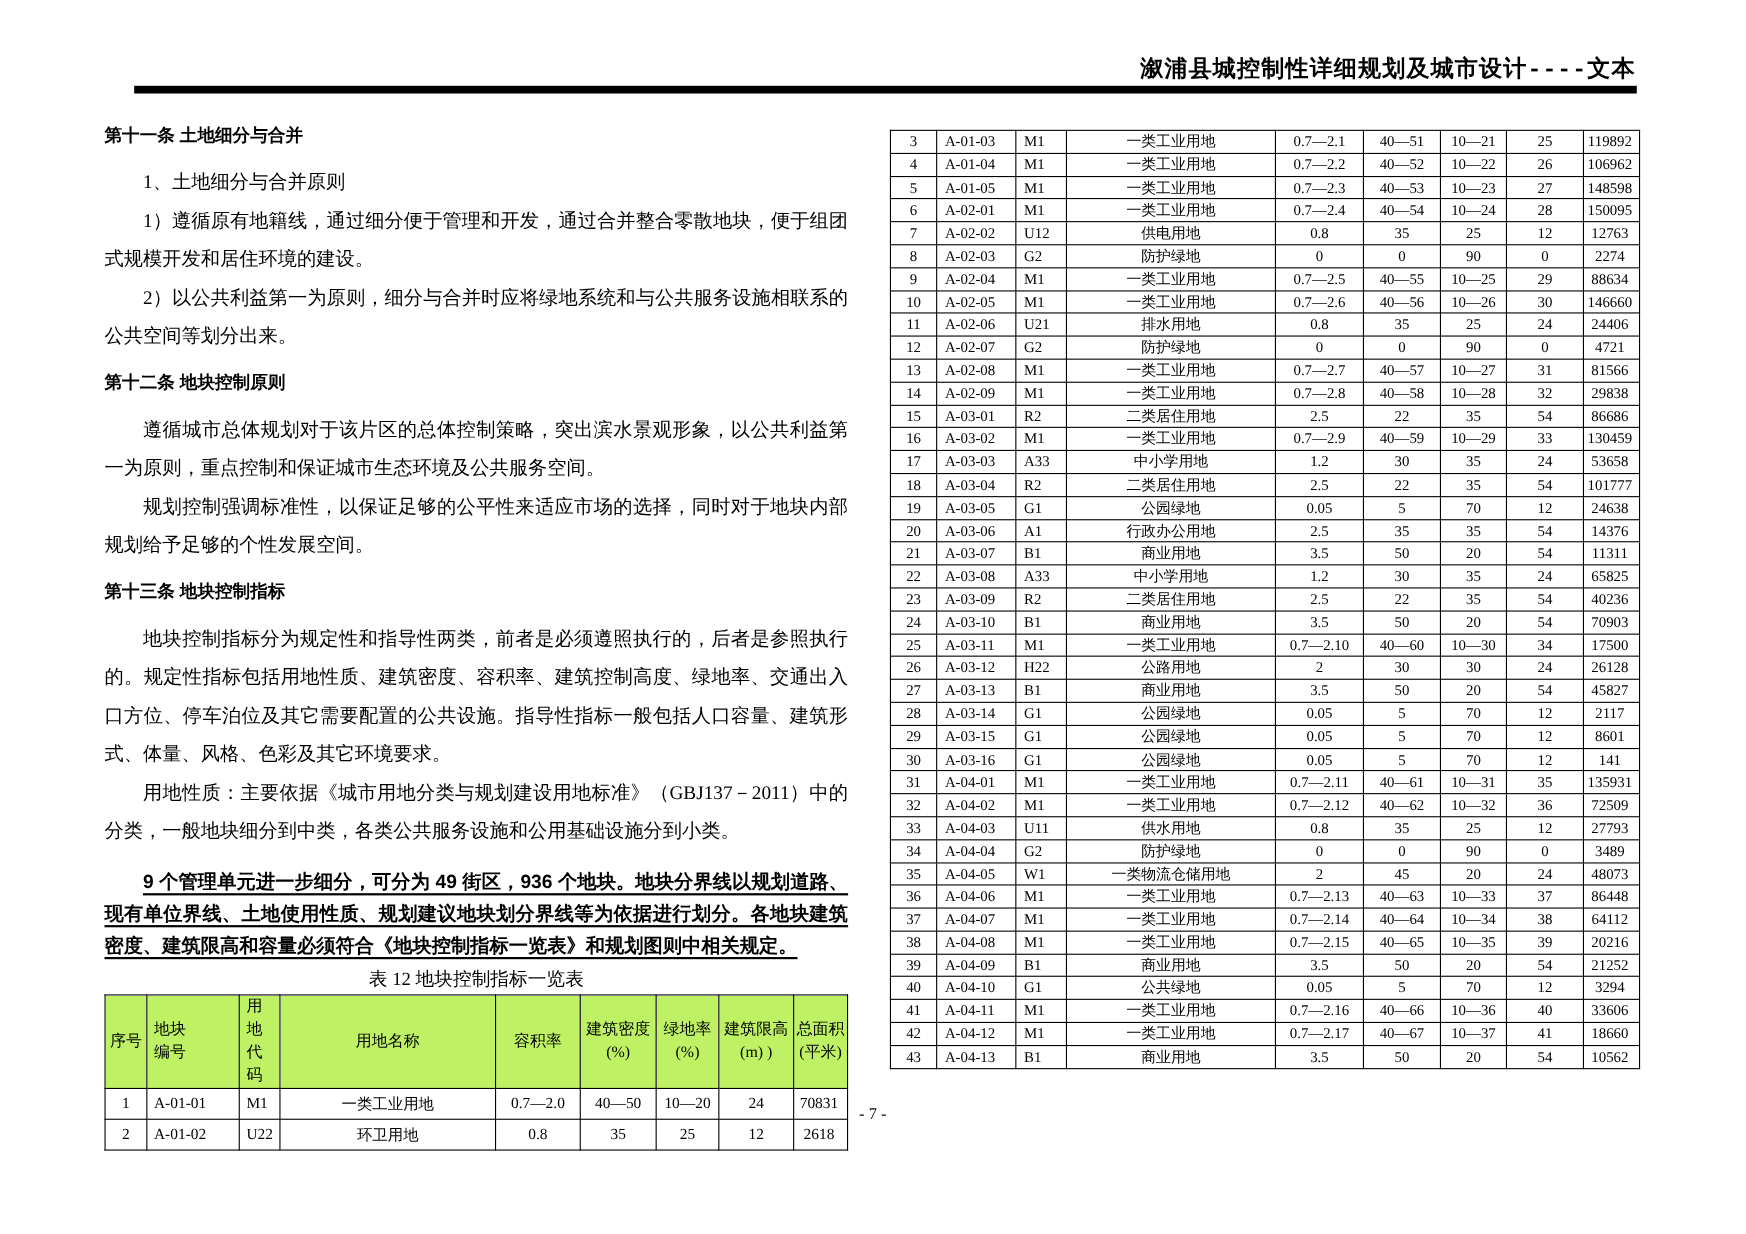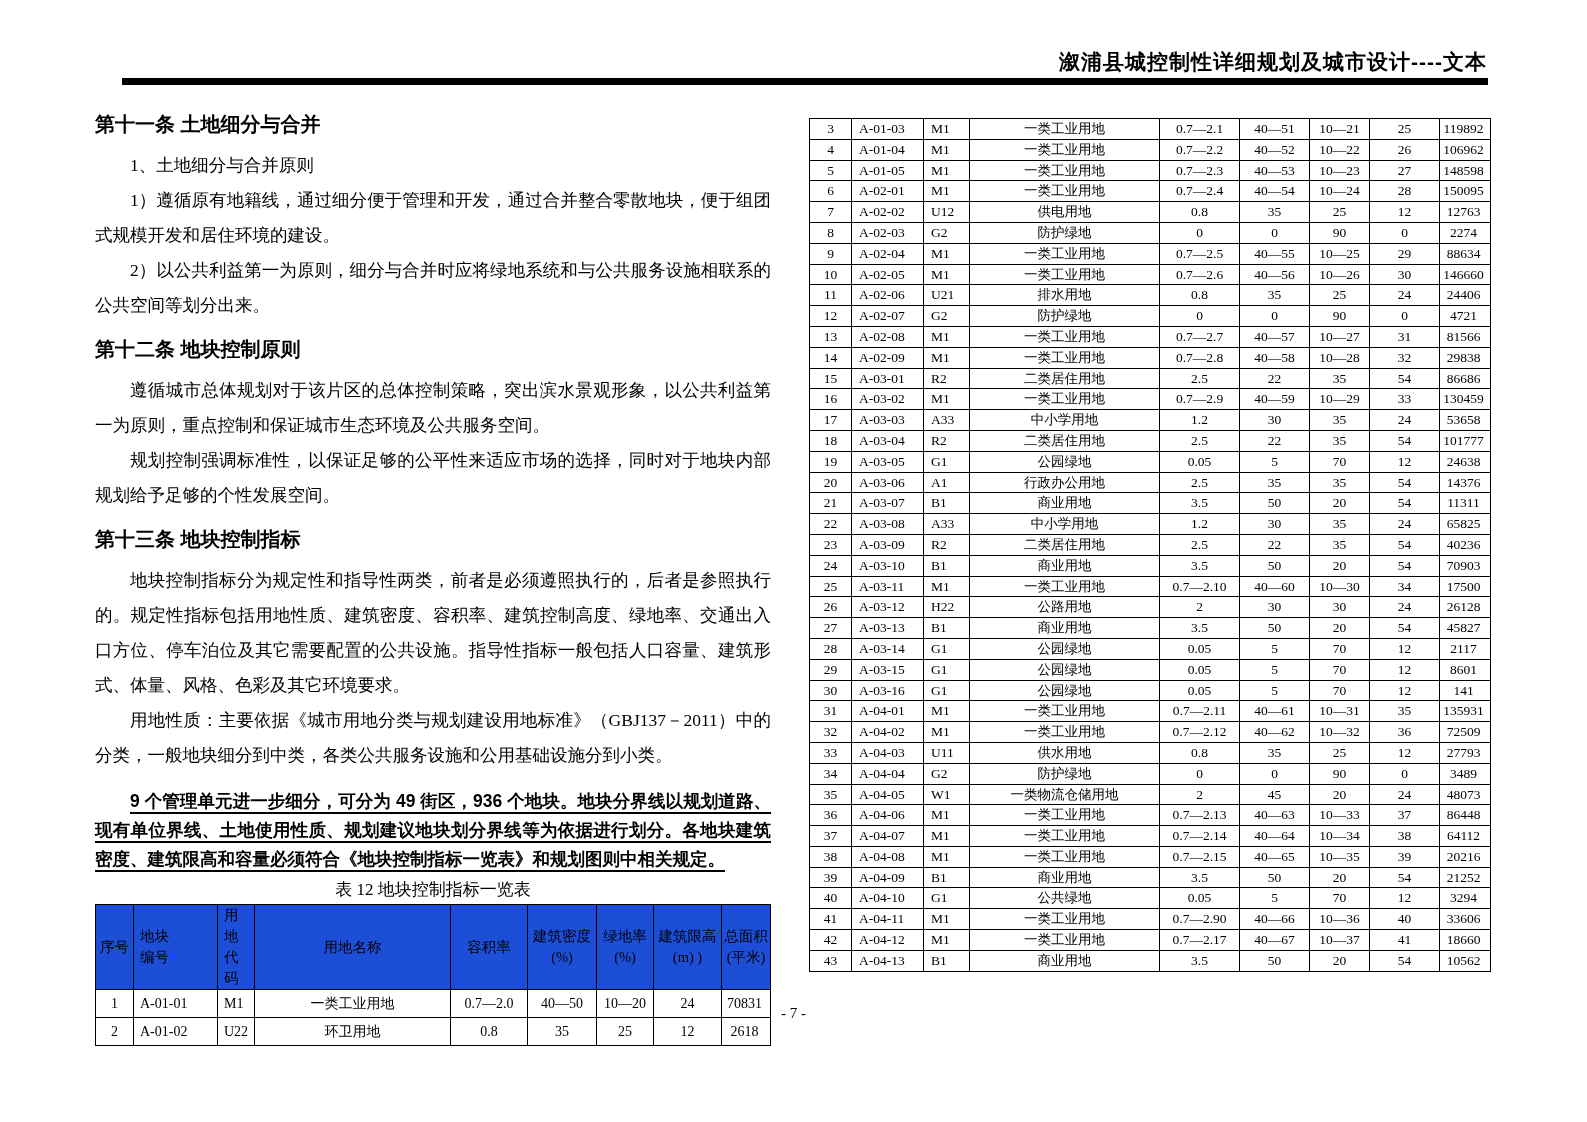--- a/index.html
+++ b/index.html
@@ -5,52 +5,52 @@
   html,body { margin:0; padding:0; }
   body {
     width:1587px; height:1122px; position:relative; background:#ffffff;
     font-family:"Liberation Serif","DejaVu Serif",serif; color:#000;
     overflow:hidden;
   }
   
   .doc-title {
     position:absolute; top:48px; right:100px;
     font-size:21px; font-weight:bold; letter-spacing:1px;
-    font-family:Liberation Sans, sans-serif;
+    font-family:Liberation Mono, monospace;
   }
   .header-rule {
     position:absolute; top:78px; left:122px; width:1366px; height:7px;
     background:#000;
   }
   
   .left-col { position:absolute; left:95px; top:110px; width:676px; }
   .article-heading {
     font-family:"Liberation Sans","DejaVu Sans",sans-serif;
-    font-weight:bold; font-size:20px; margin:12px 0 10px 0; line-height:28px;
+    font-weight:bold; font-size:16px; margin:12px 0 10px 0; line-height:28px;
   }
   .article-heading:first-child { margin-top:0; }
   .para {
     font-size:17.5px; line-height:35px; margin:0;
     text-align:justify; text-indent:2em;
   }
   .emphasis {
     font-family:"Liberation Sans","DejaVu Sans",sans-serif;
     font-weight:bold; font-size:17.5px; line-height:29px; margin:14px 0 0 0;
     text-align:justify; text-indent:2em;
     text-decoration:underline; text-decoration-thickness:2px; text-underline-offset:5px;
   }
   .table-caption {
     text-align:center; font-size:17px; margin-top:4px; line-height:24px;
   }
   
   table { border-collapse:collapse; table-layout:fixed; width:100%; }
   th, td { border:1px solid #000; padding:0 2px; overflow:hidden; white-space:nowrap; }
   .left-table { margin-top:2px; font-size:14px; }
   .left-table th {
-    background:#1d4ed8; font-weight:normal; height:52px;
+    background:#bef264; font-weight:normal; height:52px;
     white-space:pre-line; line-height:21px; text-align:center; font-size:14.5px;
   }
   .left-table th:nth-child(2), .left-table th:nth-child(3) { text-align:left; padding-left:6px; }
   .left-table td { height:27px; text-align:center; }
   .left-table td:nth-child(2), .left-table td:nth-child(3) { text-align:left; padding-left:6px; }
   .left-table td:last-child { text-align:center; padding-right:5px; }
   
   .right-col { position:absolute; left:809px; top:118px; width:682px; }
   .right-table { font-size:13.5px; border:1.5px solid #000; }
   .right-table td { height:19.8px; text-align:center; line-height:19.8px; }
@@ -573,21 +573,21 @@
           <td>5</td>
           <td>70</td>
           <td>12</td>
           <td>3294</td>
         </tr>
         <tr>
           <td>41</td>
           <td>A-04-11</td>
           <td>M1</td>
           <td>一类工业用地</td>
-          <td>0.7—2.90</td>
+          <td>0.7—2.16</td>
           <td>40—66</td>
           <td>10—36</td>
           <td>40</td>
           <td>33606</td>
         </tr>
         <tr>
           <td>42</td>
           <td>A-04-12</td>
           <td>M1</td>
           <td>一类工业用地</td>

